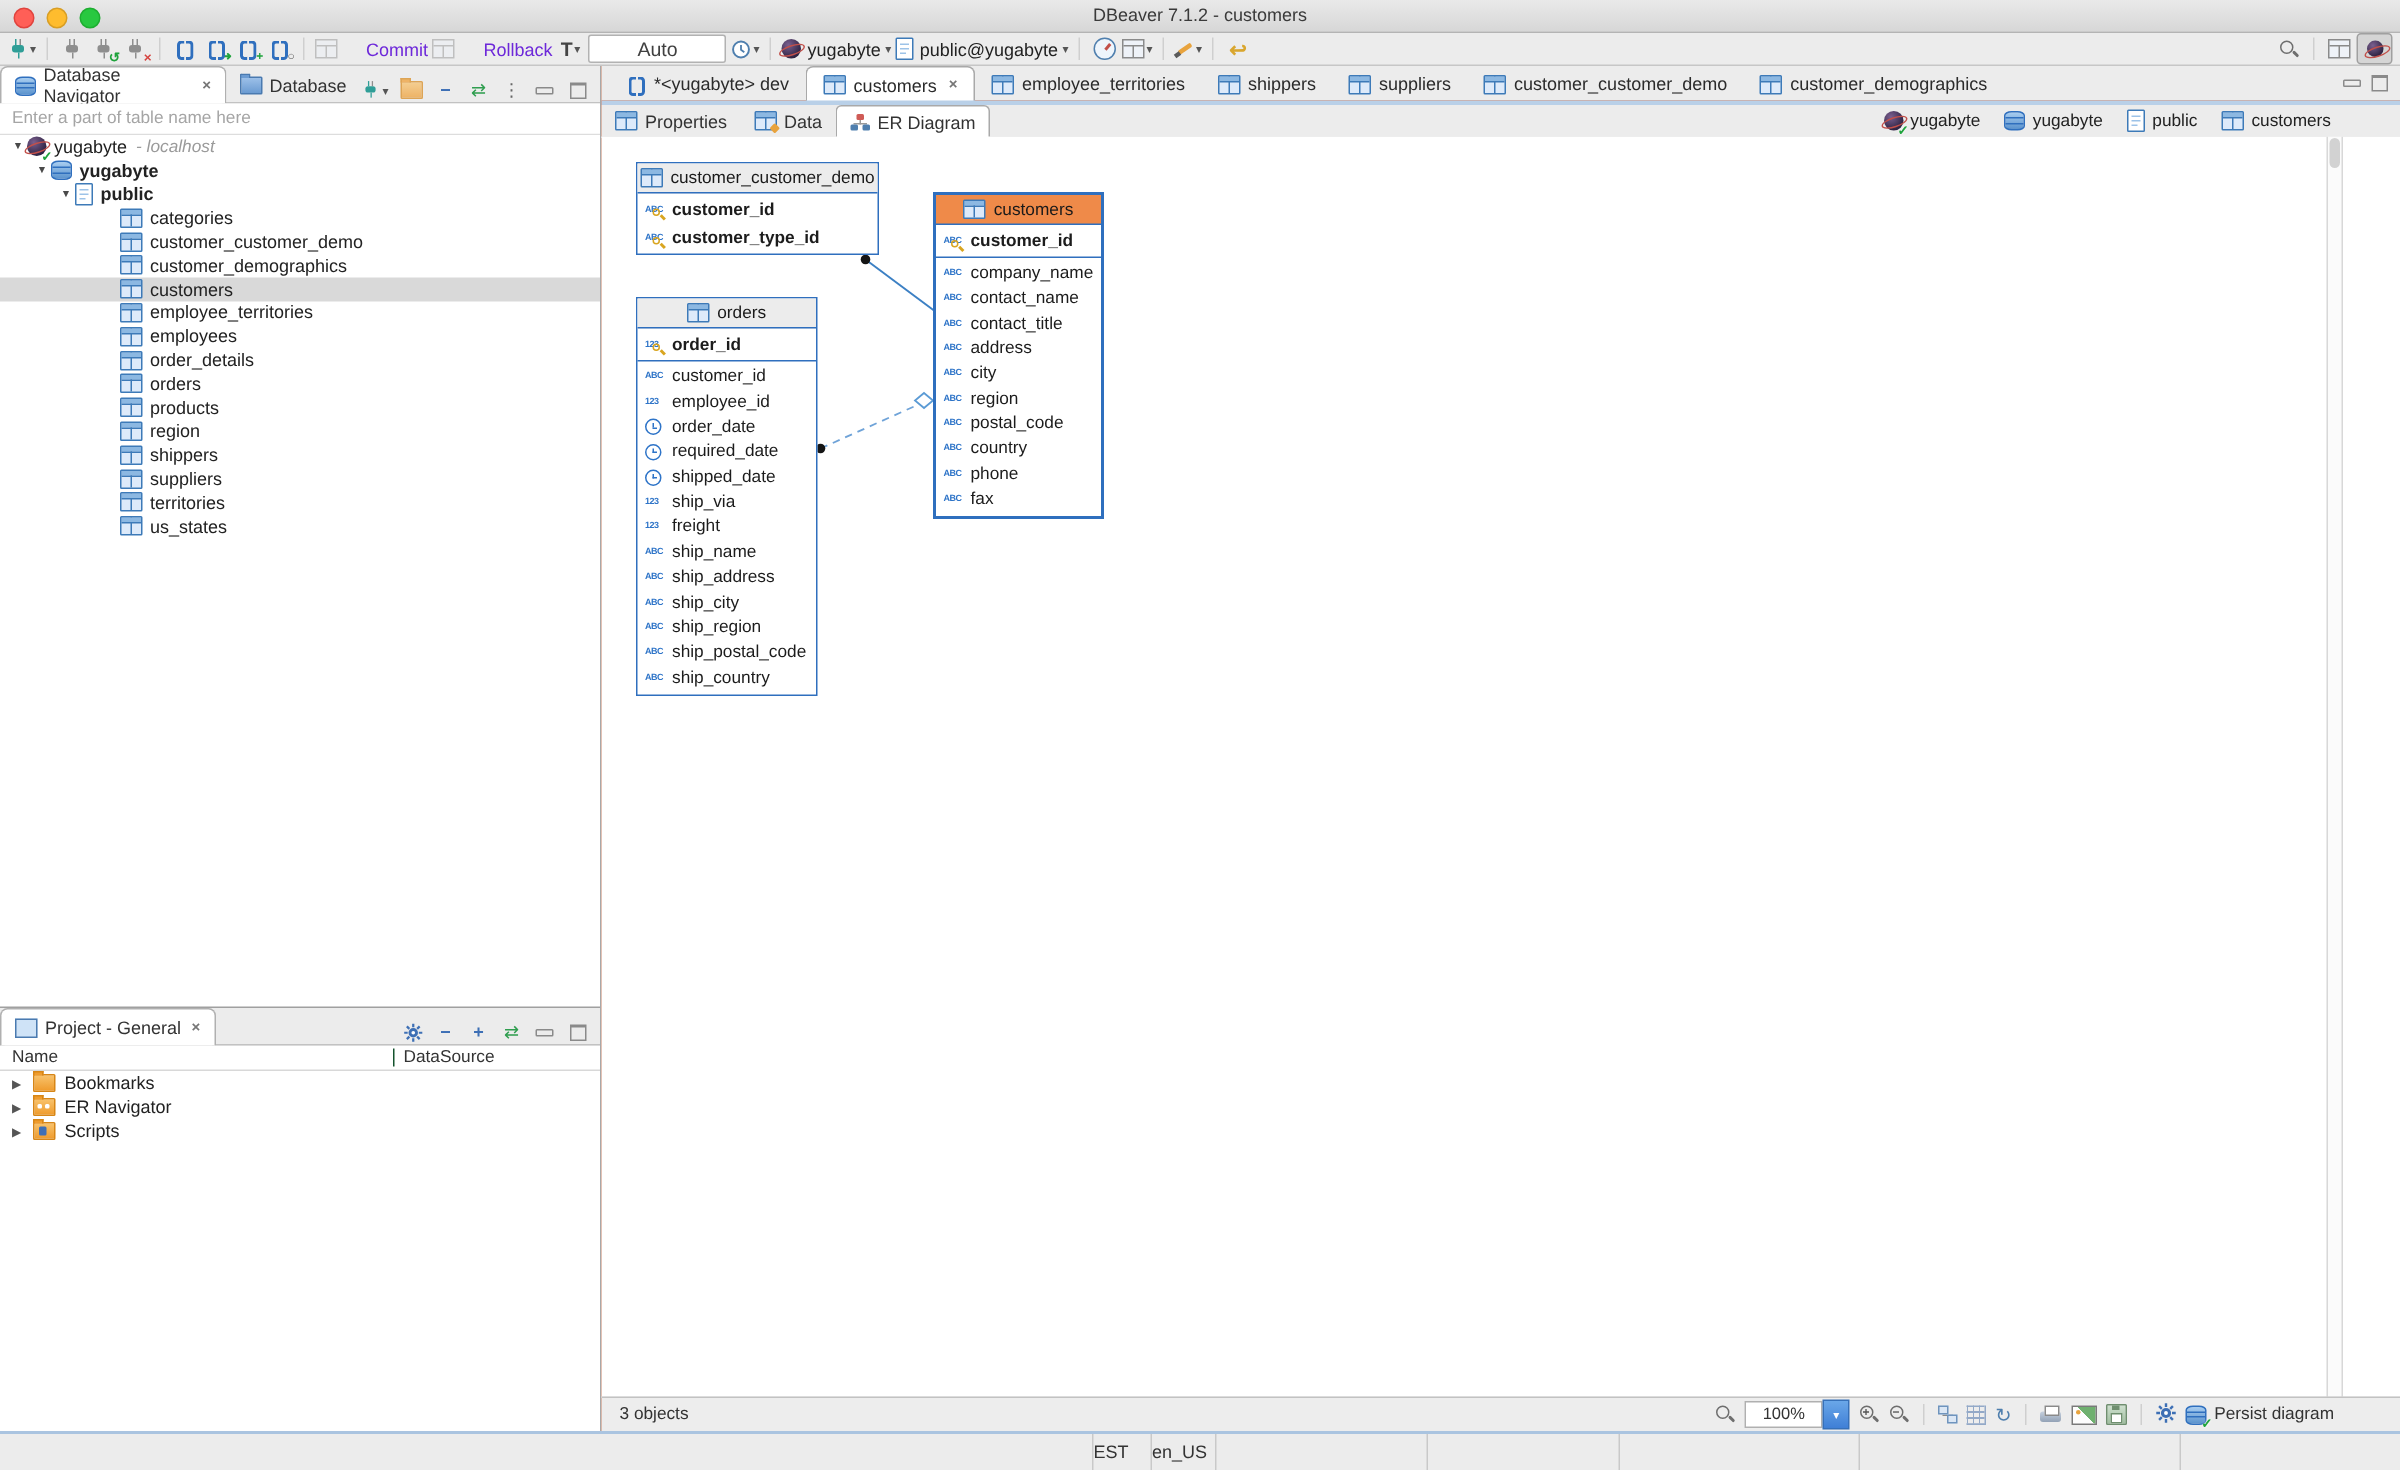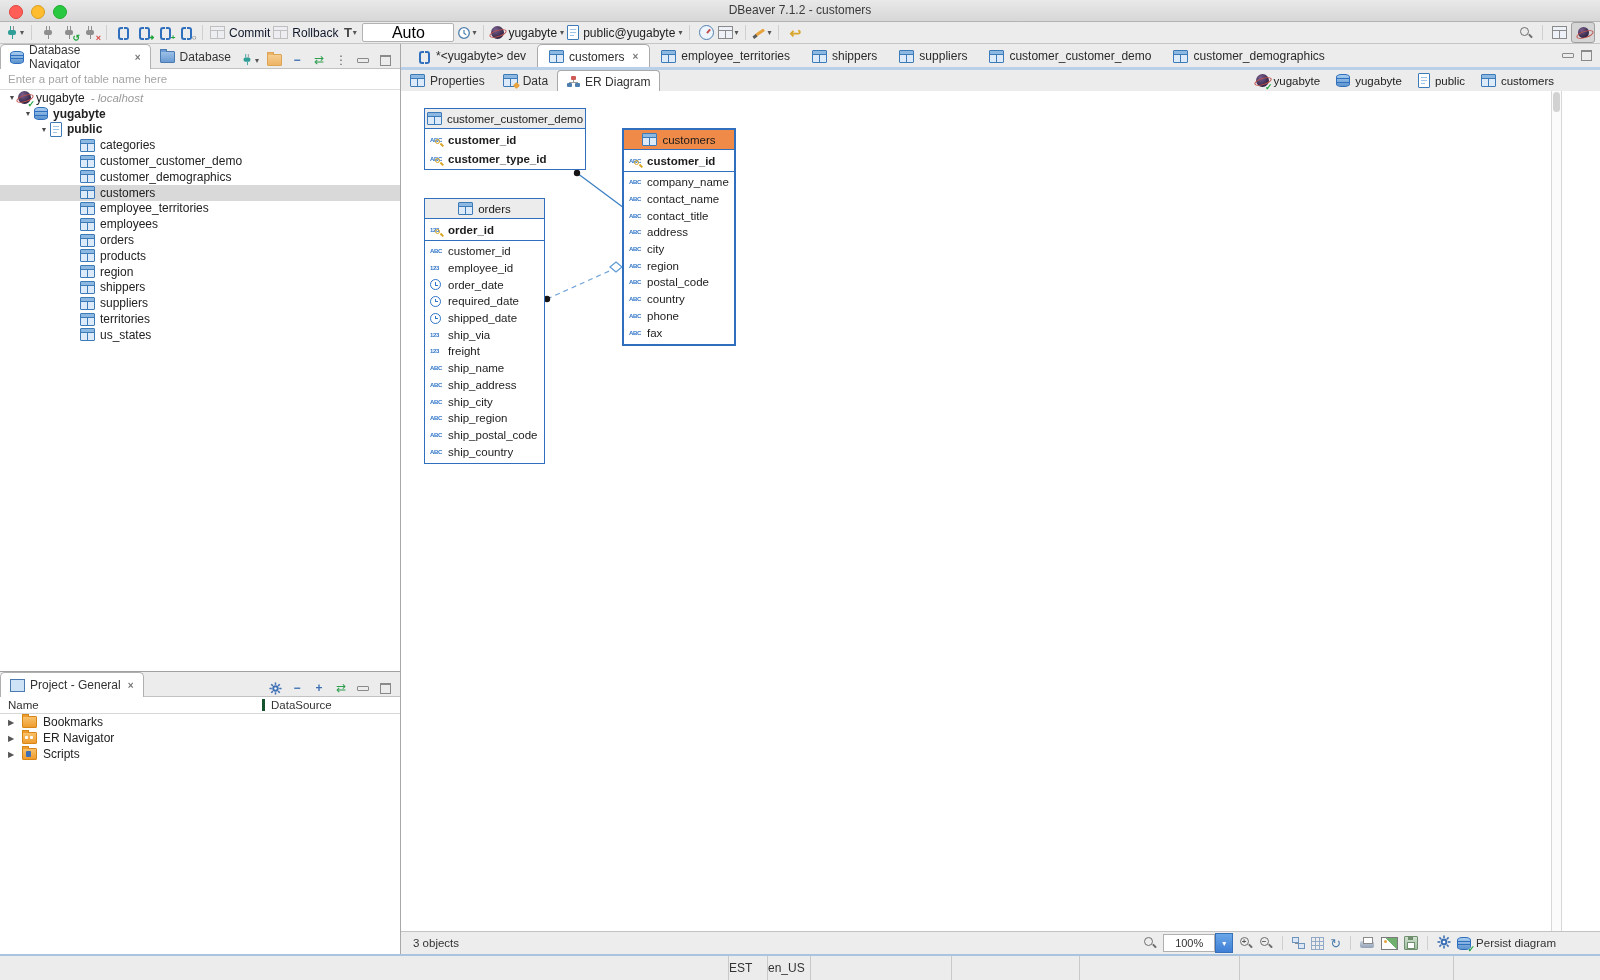--- a/index.html
+++ b/index.html
@@ -15,23 +15,23 @@
   .tl-red{background:#ff5f57;border:0.5px solid #e0443e}
   .tl-yellow{background:#febc2e;border:0.5px solid #d89e24}
   .tl-green{background:#28c840;border:0.5px solid #1eae31}
 
   
   #toolbar{position:absolute;left:0;top:22px;right:0;height:21px;background:#ececec;
     border-bottom:1px solid #c6c6c6;display:flex;align-items:center;padding:0 5px;gap:3px;font-size:12px}
   .tsep{width:1px;height:15px;background:#cfcfcf;margin:0 4px;flex:none}
   .tbi{height:19px;min-width:18px;display:flex;align-items:center;justify-content:center;position:relative;flex:none}
   .caret{font-size:8px;color:#555;margin-left:1px}
-  .tlabel{color:#0f172a;margin-left:4px}
+  .tlabel{color:#6d28d9;margin-left:19px}
   .combo{width:90px;height:17px;background:#fff;border:1px solid #b2b2b2;border-radius:2px;
-    display:flex;align-items:center;justify-content:center;font-size:16px;color:#000000}
+    display:flex;align-items:center;justify-content:center;font-size:13px;color:#404040}
   .ddtext{color:#222;margin:0 2px 0 4px}
   .pressed{background:#d5d5d5;border:1px solid #a0a0a0;border-radius:3px;width:22px;height:19px}
 
   
   .ic{display:inline-block;position:relative;flex:none;vertical-align:middle}
   .ic.table{width:13px;height:11px;border:1px solid #3d7ab8;border-radius:1px;background:
     linear-gradient(#3d7ab8,#3d7ab8) 0 3px/13px 1px no-repeat,
     linear-gradient(#8cb8e2,#8cb8e2) 0 0/13px 3px no-repeat,
     linear-gradient(#3d7ab8,#3d7ab8) 6px 0/1px 11px no-repeat,#ddeafa}
   .ic.data{width:13px;height:11px;border:1px solid #3d7ab8;border-radius:1px;background:
@@ -142,21 +142,21 @@
   .trow.l0{padding-left:6px}.trow.l1{padding-left:22px}.trow.l2{padding-left:38px}.trow.l3{padding-left:80px}
   .trow.selected{background:#d9d9d9}
   .tlbl.bold{font-weight:bold}
   .tsfx{color:#9a9a9a;font-style:italic;margin-left:6px;font-size:11.5px}
 
   #proj{position:absolute;left:0;top:627px;right:0;bottom:0;border-top:1px solid #a0a0a0;background:#fff}
   #proj-head{position:absolute;left:0;top:0;right:0;height:24px;background:#ececec;border-bottom:1px solid #c2c2c2;display:flex;align-items:flex-end}
   #proj-cols{position:absolute;left:0;top:25px;right:0;height:16px;border-bottom:1px solid #d8d8d8;
     font-size:11.5px;color:#333;display:flex;align-items:center}
   #proj-cols .c1{padding-left:8px;width:254px}
-  #proj-cols .c2{border-left:3px solid #14532d;padding-left:6px;flex:1}
+  #proj-cols .c2{border-left:1px solid #14532d;padding-left:6px;flex:1}
   #proj-items{position:absolute;left:0;top:42px;right:0;bottom:0;font-size:12px}
   .prow{height:16px;display:flex;align-items:center;padding-left:8px}
   .prow .tw{width:12px;font-size:8px;color:#555;flex:none}
   .prow .ic{margin-right:6px}
 
   
   #editor{position:absolute;left:401px;top:44px;right:0;bottom:26px;background:#c2410c}
   #etabs{position:absolute;left:0;top:0;right:0;height:23px;background:#ececec;display:flex;align-items:flex-end;padding-left:6px}
   .etab{display:flex;align-items:center;gap:5px;height:22px;padding:0 11px;font-size:12px;color:#2b2b2b;flex:none}
   .etab.active{background:#fff;border:1px solid #a9a9a9;border-bottom:none;border-radius:5px 5px 0 0;height:23px;margin-bottom:-1px}
@@ -430,20 +430,26 @@
         <span class="tsfx"></span>
       </div>
 
       <div class="trow l3">
 
         <span class="ic table"></span>
         <span class="tlbl">employees</span>
         <span class="tsfx"></span>
       </div>
 
+      <div class="trow l3">
+
+        <span class="ic table"></span>
+        <span class="tlbl">order_details</span>
+        <span class="tsfx"></span>
+      </div>
 
       <div class="trow l3">
 
         <span class="ic table"></span>
         <span class="tlbl">orders</span>
         <span class="tsfx"></span>
       </div>
 
       <div class="trow l3">
 

